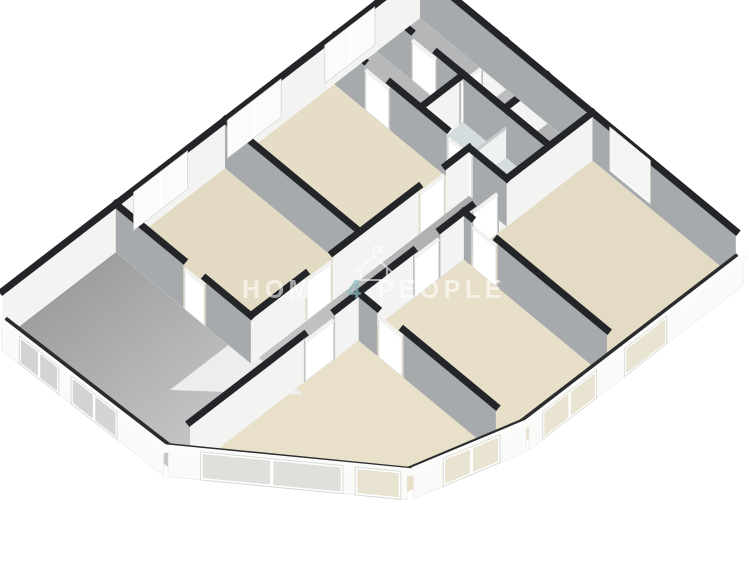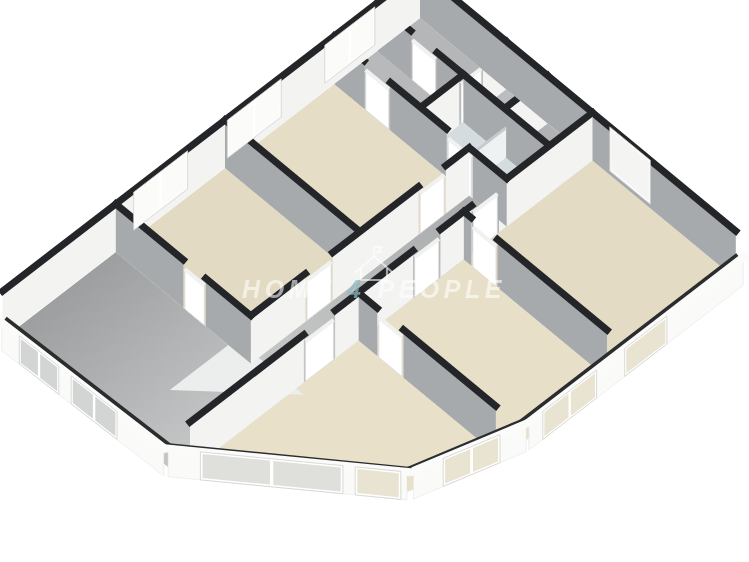--- a/index.html
+++ b/index.html
@@ -1,17 +1,17 @@
 <!DOCTYPE html>
 <html><head>
 <meta charset="utf-8">
 <style>
   html,body{margin:0;padding:0;background:#ffffff;}
   body{font-family:"Liberation Sans", sans-serif;}
-  .stage{position:relative;width:749px;height:562px;overflow:hidden;background:#ffffff;font-style:italic;}
+  .stage{position:relative;width:749px;height:562px;overflow:hidden;background:#ffffff;}
   svg{position:absolute;left:0;top:0;display:block;}
   .wm-text{font-family:"Liberation Sans", sans-serif;font-weight:700;}
 </style>
 </head>
 <body>
 
 <div class="stage">
   <svg id="scene" width="749" height="562" viewBox="0 0 749 562">
       <defs>
         <linearGradient id="gGray" gradientUnits="userSpaceOnUse" x1="60" y1="260" x2="230" y2="480">

